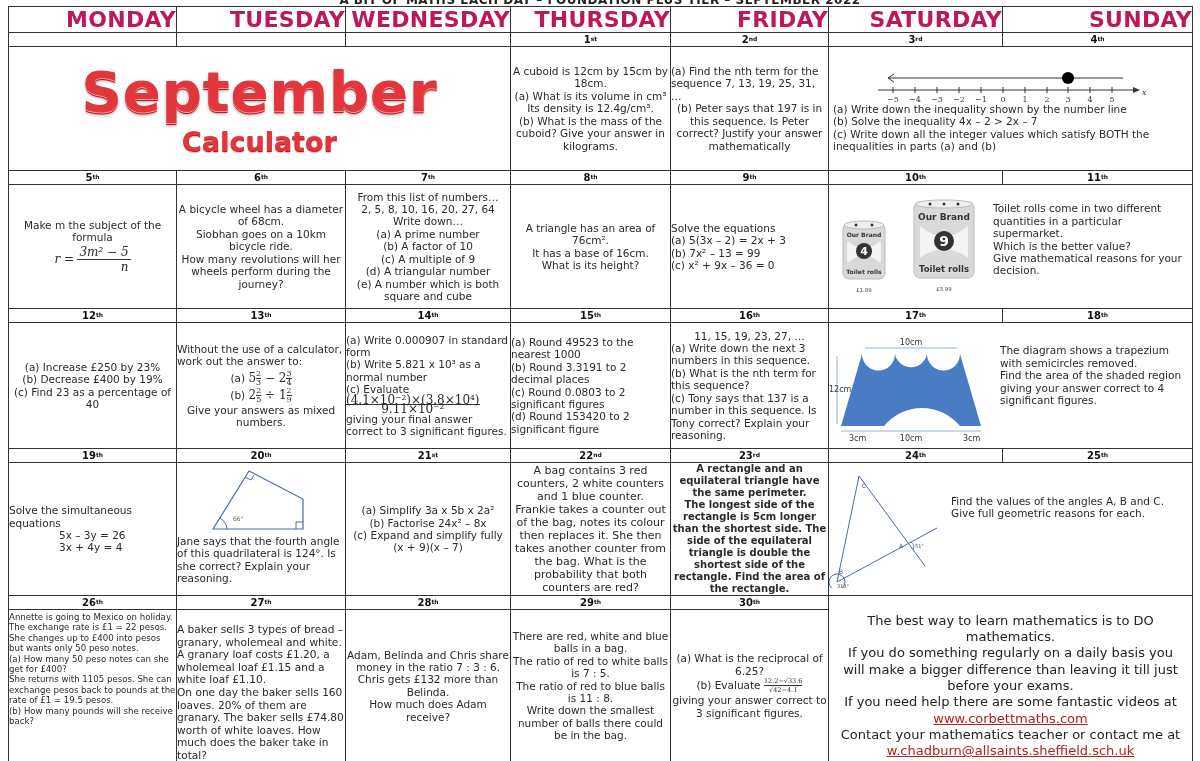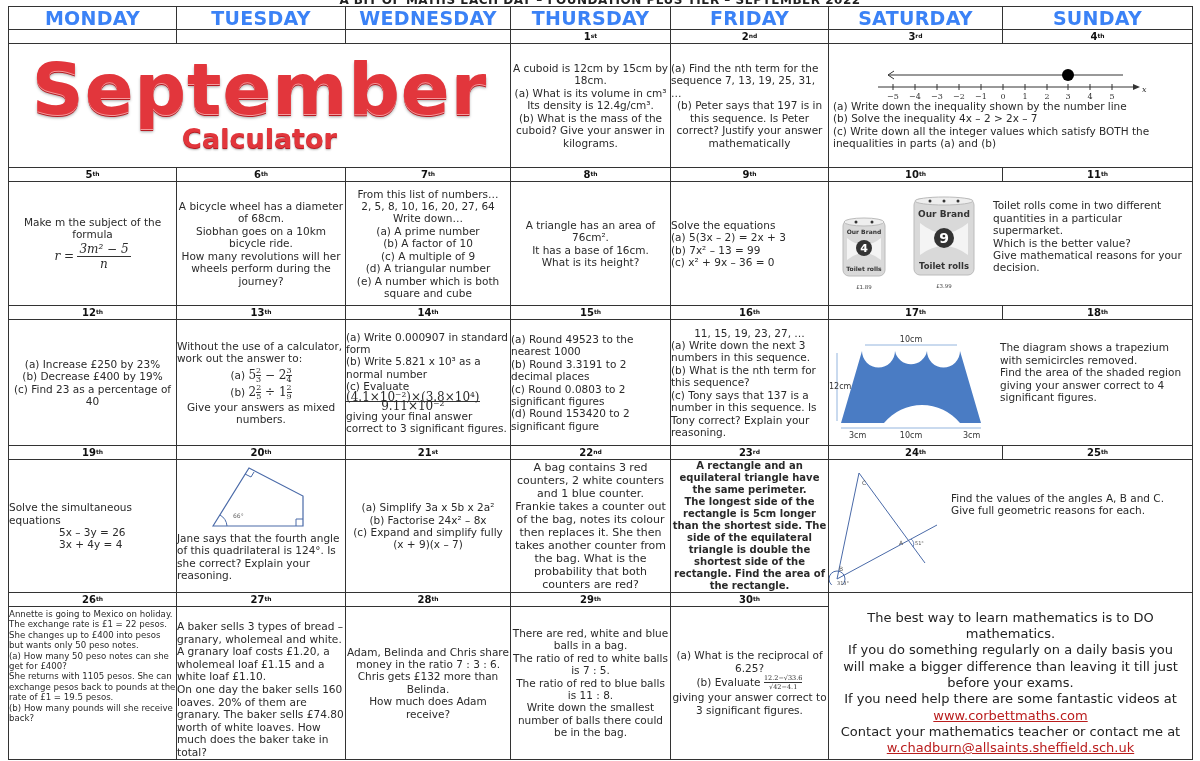--- a/index.html
+++ b/index.html
@@ -1,30 +1,30 @@
 <!DOCTYPE html>
 <html><head>
 <meta charset="utf-8">
 <style>
   html, body { margin:0; padding:0; background:#ffffff; }
   body { width:1200px; height:761px; overflow:hidden; position:relative; font-family:"DejaVu Sans", sans-serif; color:#2a2a2a; }
   .title-strip { position:absolute; left:0; top:-7px; width:1200px; text-align:center; font-weight:bold; font-size:12px; color:#222; white-space:nowrap; letter-spacing:0.5px; }
   table.cal { position:absolute; left:8px; top:6px; width:1184px; border-collapse:collapse; table-layout:fixed; }
   table.cal td, table.cal th { border:1.5px solid #333; padding:0; vertical-align:middle; }
-  th.dayname { height:22px; font-size:19px; font-weight:bold; color:#3b82f6; text-align:center; letter-spacing:0.3px; }
+  th.dayname { height:22px; font-size:22px; font-weight:bold; color:#be185d; text-align:right; letter-spacing:0.3px; }
   td.datecell { height:13px; font-size:10px; font-weight:bold; text-align:center; color:#111; line-height:12px; }
   td.datecell sup { font-size:6px; vertical-align:top; position:relative; top:-1px; }
   td.q { font-size:10.5px; line-height:12.4px; text-align:center; padding:2px 5px; }
   td.q.left { text-align:left; }
   .r1 { height:124px; } .r2 { height:124px; } .r3 { height:126px; } .r4 { height:127px; } .r5 { height:152px; }
   .sept-title { text-align:center; }
-  .sept-big { font-family:"DejaVu Sans", sans-serif; font-size:72px; font-weight:bold; color:#e2363c; letter-spacing:1px;
+  .sept-big { font-family:"DejaVu Sans", sans-serif; font-size:56px; font-weight:bold; color:#e2363c; letter-spacing:1px;
     text-shadow: 0 1px 0 #f59a9c, 0 2px 0 #b71b22, 0 3px 3px rgba(0,0,0,0.35); line-height:66px; }
   .sept-small { font-size:27px; font-weight:bold; color:#e2363c; text-shadow:0 1px 0 #b71b22, 0 2px 2px rgba(0,0,0,0.3); line-height:34px; }
-  .frac { display:inline-block; vertical-align:middle; text-align:center; font-family:"DejaVu Serif", serif; font-style:italic; }
+  .frac { display:inline-block; vertical-align:middle; text-align:right; font-family:"DejaVu Serif", serif; font-style:italic; }
   .frac .num { display:block; border-bottom:1px solid #333; padding:0 2px; }
   .frac .den { display:block; padding:0 2px; }
   .mfrac { display:inline-block; vertical-align:middle; text-align:center; font-size:7px; line-height:8px; }
   .mfrac .num { display:block; border-bottom:1px solid #333; }
   .flex { display:flex; align-items:center; }
   .link { color:#b91c1c; text-decoration:underline; }
   .footer-box { font-size:13px; line-height:16.3px; text-align:center; color:#222; }
   .serif { font-family:"DejaVu Serif", serif; }
 </style>
 </head>

